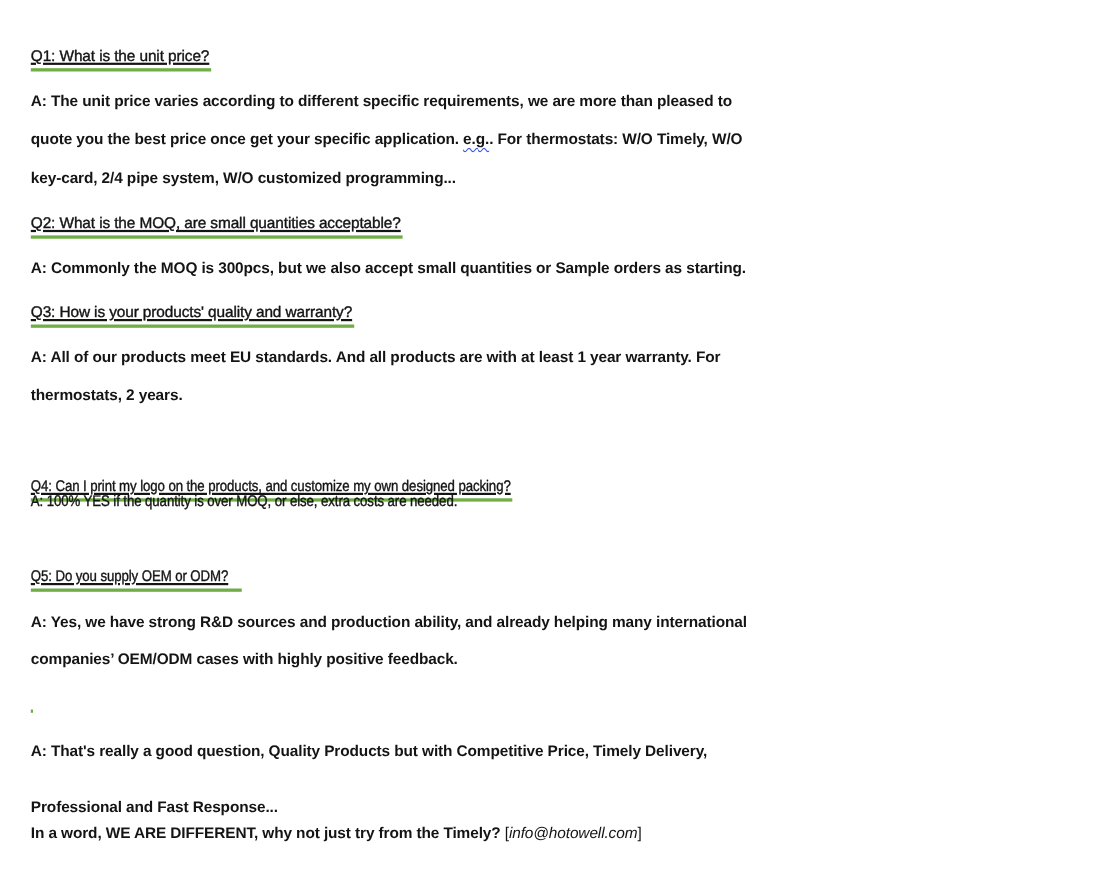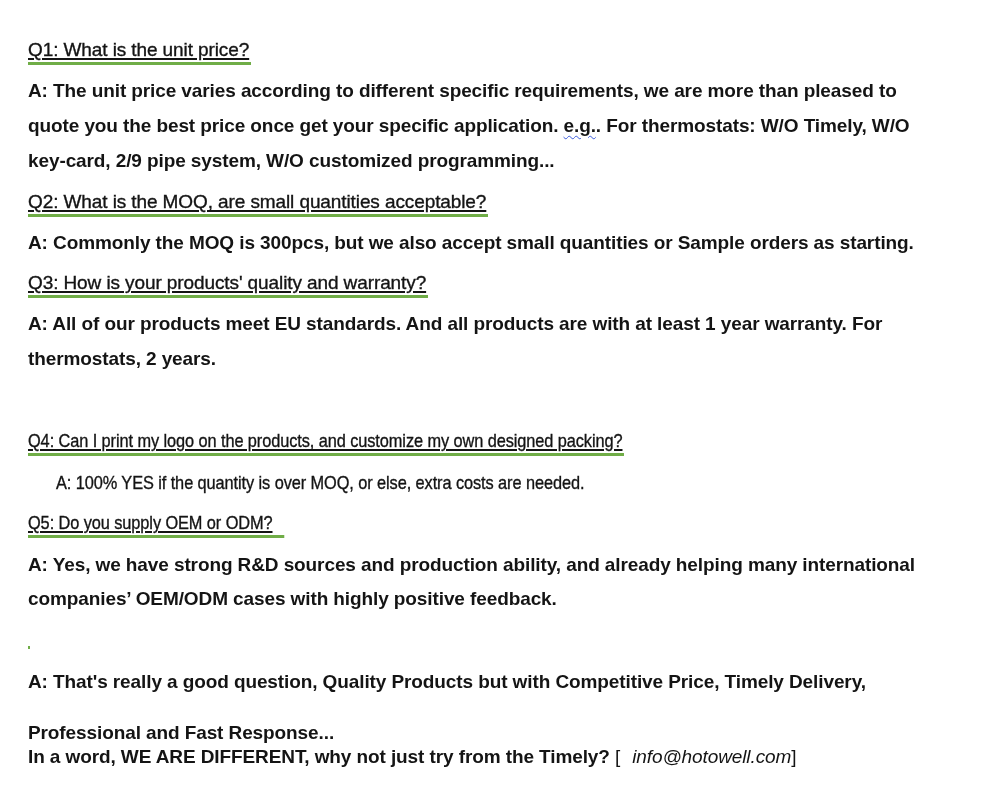--- a/index.html
+++ b/index.html
@@ -18,21 +18,21 @@
     .doc {
       position: absolute;
       left: 28px;
       top: 0;
       width: 960px;
     }
     .line {
       position: absolute;
       left: 0;
       white-space: nowrap;
-      font-size: 19px;
+      font-size: 14px;
       font-weight: bold;
       letter-spacing: -0.1px;
       line-height: 24px;
     }
     .q {
       text-decoration: underline;
       text-decoration-thickness: 1.5px;
       text-underline-offset: 2px;
       font-weight: normal;
       -webkit-text-stroke: 0.35px #141414;
@@ -57,53 +57,52 @@
       display: inline-block;
     }
     .spell {
       text-decoration: underline wavy #3b5bdb;
       text-decoration-thickness: 1px;
       text-underline-offset: 3px;
     }
     .email {
       font-style: italic;
       font-weight: normal;
-      margin-left: 12px;
     }
     .bracket {
       font-weight: normal;
     }
   </style>
 </head>
 <body>
 
 <div class="doc">
 
   <div class="line" style="top:38px;">
     <span class="q-wrap"><span class="q">Q1: What is the unit price?</span><span class="green-rule"></span></span>
   </div>
   <div class="line" style="top:79px;">A: The unit price varies according to different specific requirements, we are more than pleased to</div>
   <div class="line" style="top:114px;"><span>quote you the best price once get your specific application. </span><span class="spell">e.g.</span><span>. For thermostats: W/O Timely, W/O</span></div>
-  <div class="line" style="top:149px;">key-card, 2/9 pipe system, W/O customized programming...</div>
+  <div class="line" style="top:149px;">key-card, 2/4 pipe system, W/O customized programming...</div>
 
   <div class="line" style="top:190px;">
     <span class="q-wrap"><span class="q">Q2: What is the MOQ, are small quantities acceptable?</span><span class="green-rule"></span></span>
   </div>
   <div class="line" style="top:231px;">A: Commonly the MOQ is 300pcs, but we also accept small quantities or Sample orders as starting.</div>
 
   <div class="line" style="top:271px;">
     <span class="q-wrap"><span class="q">Q3: How is your products' quality and warranty?</span><span class="green-rule"></span></span>
   </div>
   <div class="line" style="top:312px;">A: All of our products meet EU standards. And all products are with at least 1 year warranty. For</div>
   <div class="line" style="top:347px;">thermostats, 2 years.</div>
 
   <div class="line" style="top:429px;">
     <span class="q-wrap condensed"><span class="q">Q4: Can I print my logo on the products, and customize my own designed packing?</span><span class="green-rule"></span></span>
   </div>
-  <div class="line" style="top:471px;margin-left:28px;"><span class="condensed" style="font-weight:normal;-webkit-text-stroke:0.35px #141414;">A: 100% YES if the quantity is over MOQ, or else, extra costs are needed.</span></div>
+  <div class="line" style="top:443px;"><span class="condensed" style="font-weight:normal;-webkit-text-stroke:0.35px #141414;">A: 100% YES if the quantity is over MOQ, or else, extra costs are needed.</span></div>
 
   <div class="line" style="top:511px;">
     <span class="q-wrap condensed" style="padding-right:14px;"><span class="q">Q5: Do you supply OEM or ODM?</span><span class="green-rule"></span></span>
   </div>
   <div class="line" style="top:553px;">A: Yes, we have strong R&amp;D sources and production ability, and already helping many international</div>
   <div class="line" style="top:587px;">companies’ OEM/ODM cases with highly positive feedback.</div>
 
   <div class="line" style="top:628px;">
     <span class="q-wrap"><span class="green-rule"></span></span>
   </div>

